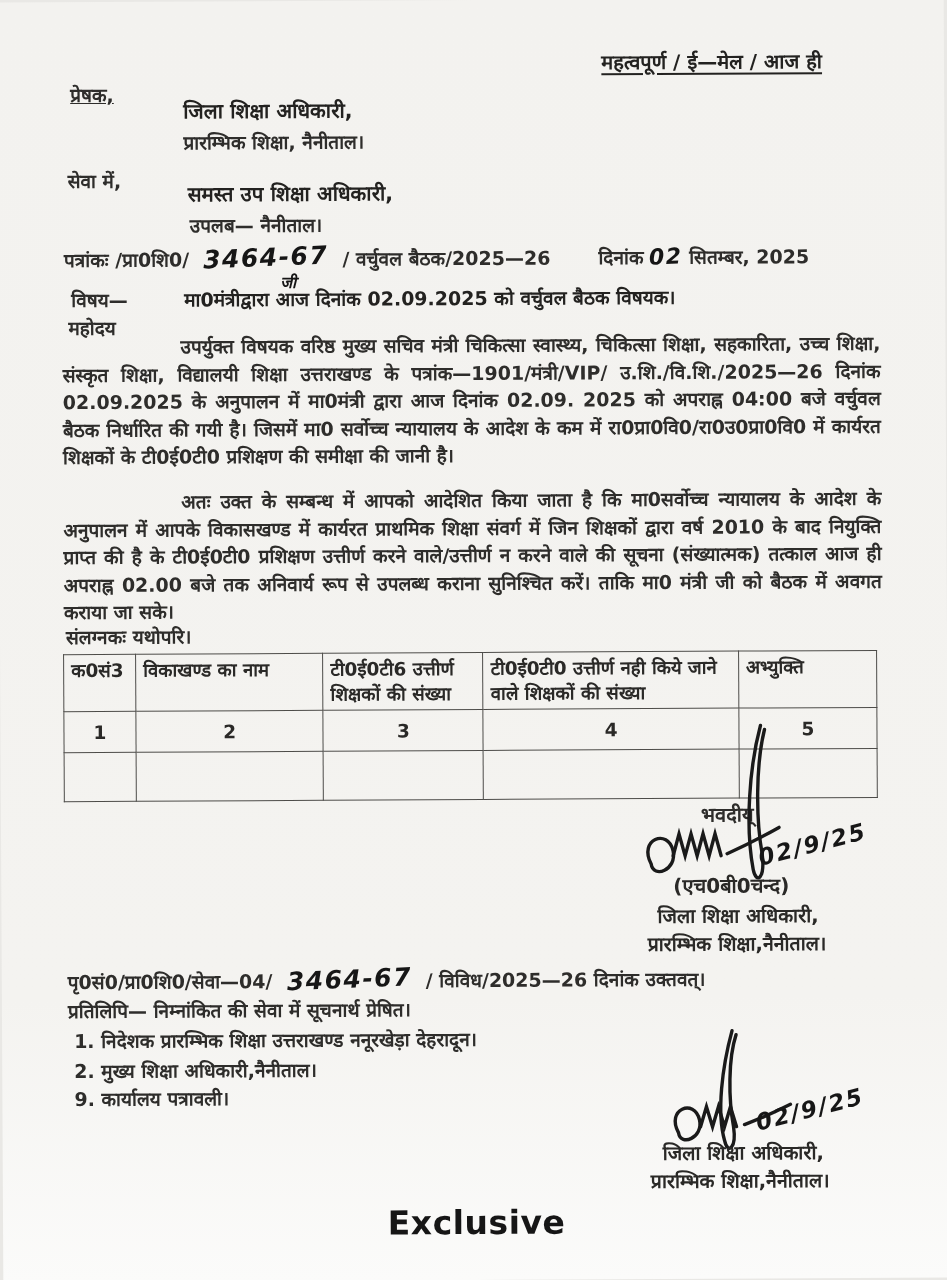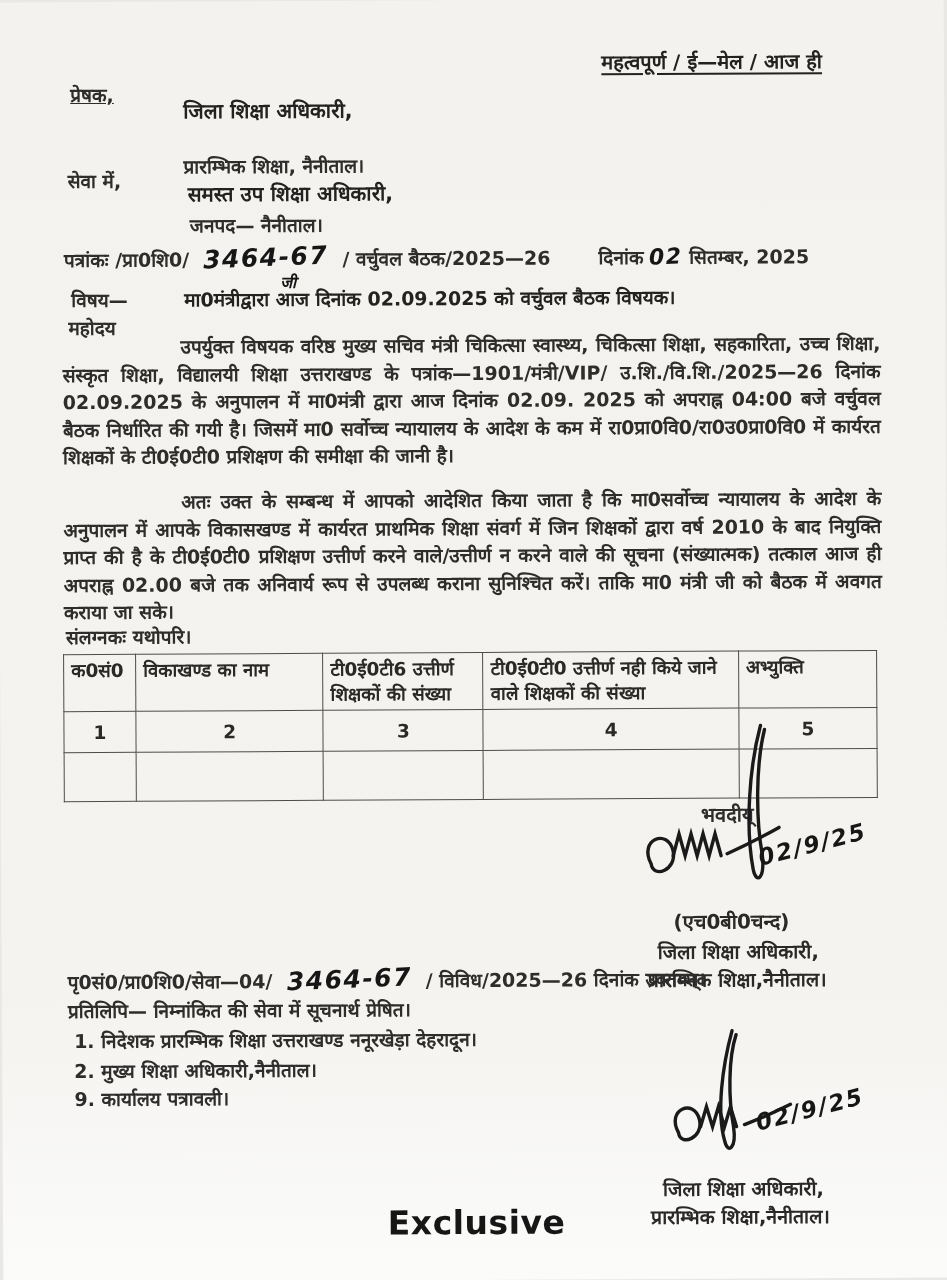--- a/index.html
+++ b/index.html
@@ -41,41 +41,41 @@
     border-collapse:collapse;table-layout:fixed;
     width:814px;
   }
   table.sched td,table.sched th{
     border:1.6px solid #4d4c49;
     font-size:18.5px;line-height:25px;font-weight:800;color:#2a2927;
     padding:3px 7px;vertical-align:top;text-align:left;
   }
   table.sched .num-row td{text-align:center;font-weight:800;height:34px;vertical-align:middle;}
   table.sched .empty-row td{height:42px;}
-  .sig-text{font-size:19.5px;font-weight:700;color:#2a2927;margin-top:36px;}
+  .sig-text{font-size:19.5px;font-weight:700;color:#2a2927;}
   .exclusive{
     font-size:33px;font-weight:800;letter-spacing:0.5px;color:#161616;
     width:947px;text-align:center;
   }
   svg.sig{overflow:visible;}
 </style>
 </head>
 <body>
 
 <div id="paper">
 
   <div class="abs t bold underline" style="top:50px;right:122px;font-size:20px;">महत्वपूर्ण / ई—मेल / आज ही</div>
 
   <div class="abs t" style="top:80px;left:73px;text-decoration:underline;">प्रेषक,</div>
   <div class="abs t bold" style="top:97px;left:186px;font-size:20.5px;">जिला शिक्षा अधिकारी,</div>
-  <div class="abs t" style="top:128px;left:186px;margin-top:24px;">प्रारम्भिक शिक्षा, नैनीताल।</div>
+  <div class="abs t" style="top:128px;left:186px;">प्रारम्भिक शिक्षा, नैनीताल।</div>
 
   <div class="abs t" style="top:166px;left:70px;">सेवा में,</div>
   <div class="abs t bold" style="top:180px;left:190px;font-size:20.5px;">समस्त उप शिक्षा अधिकारी,</div>
-  <div class="abs t" style="top:211px;left:192px;">जनपद— नैनीताल।</div>
+  <div class="abs t" style="top:211px;left:192px;">उपलब— नैनीताल।</div>
 
   <div class="abs t" style="top:243px;left:66px;white-space:nowrap;">
     <span>पत्रांकः /प्रा0शि0/</span><span class="hw hw-num">3464-67</span><span>/ वर्चुवल बैठक/2025—26</span><span style="display:inline-block;width:48px;"></span><span>दिनांक</span><span class="hw hw-sm">02</span><span>सितम्बर, 2025</span>
   </div>
 
   <div class="abs t" style="top:285px;left:73px;">विषय—</div>
   <div class="abs t bold" style="top:285px;left:186px;white-space:nowrap;">
     <span style="position:relative;display:inline-block;">
       <span>मा0मंत्री</span>
       <span class="ins-ji">जी</span>
@@ -91,21 +91,21 @@
     <table class="sched">
       <colgroup>
         <col style="width:72px">
           <col style="width:187px">
           <col style="width:160px">
           <col style="width:255px">
           <col style="width:138px">
       </colgroup>
       <tbody>
           <tr>
-        <th>क0सं0</th>
+        <th>क0सं3</th>
         <th>विकाखण्ड का नाम</th>
         <th>टी0ई0टी6 उत्तीर्ण शिक्षकों की संख्या</th>
         <th>टी0ई0टी0 उत्तीर्ण नही किये जाने वाले शिक्षकों की संख्या</th>
         <th>अभ्युक्ति</th>
       </tr>
       <tr class="num-row">
         <td>1</td>
         <td>2</td>
         <td>3</td>
         <td>4</td>

